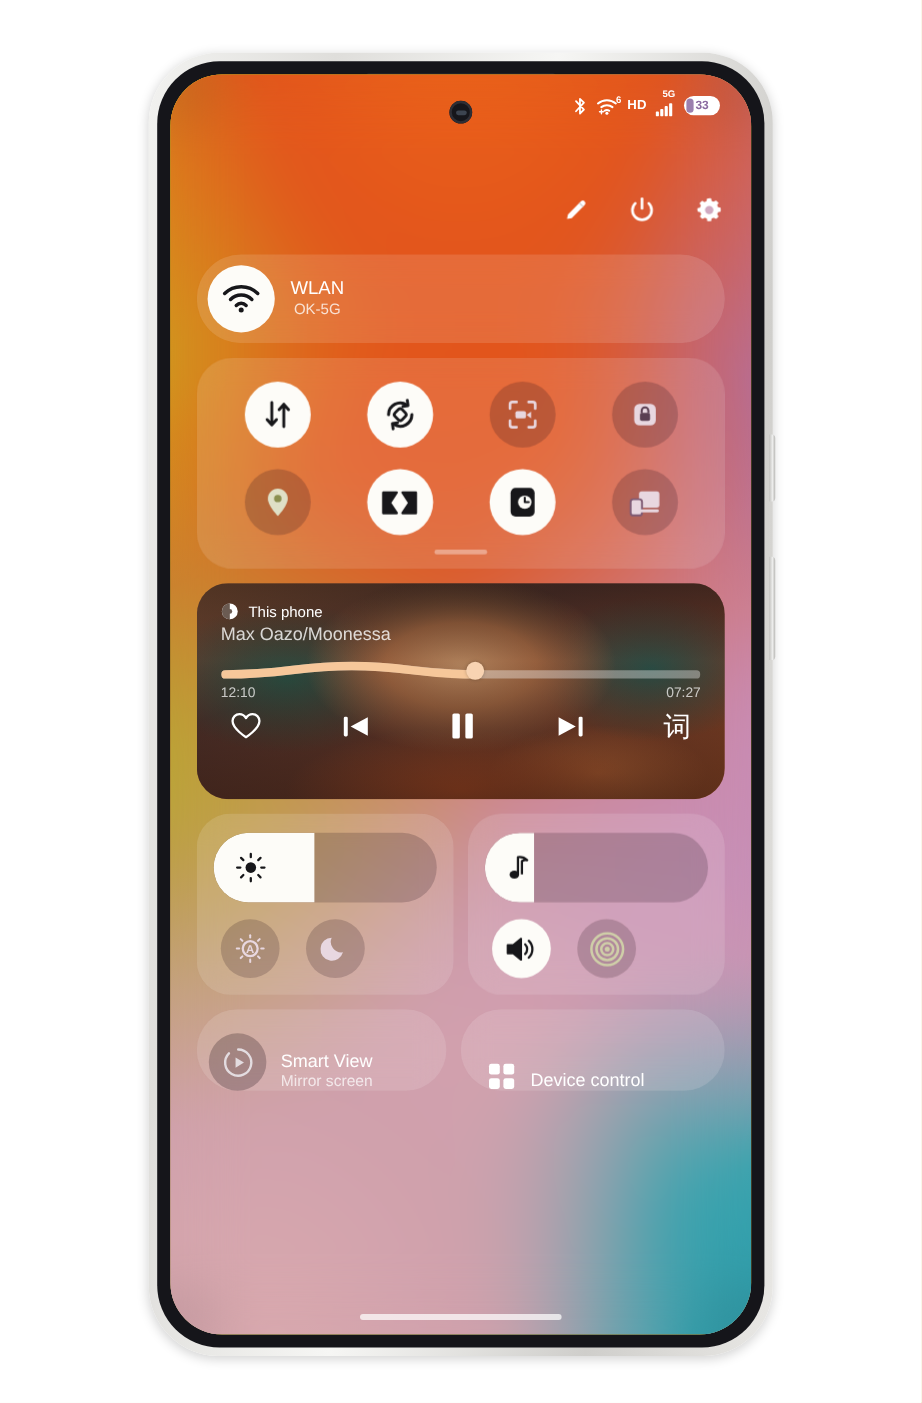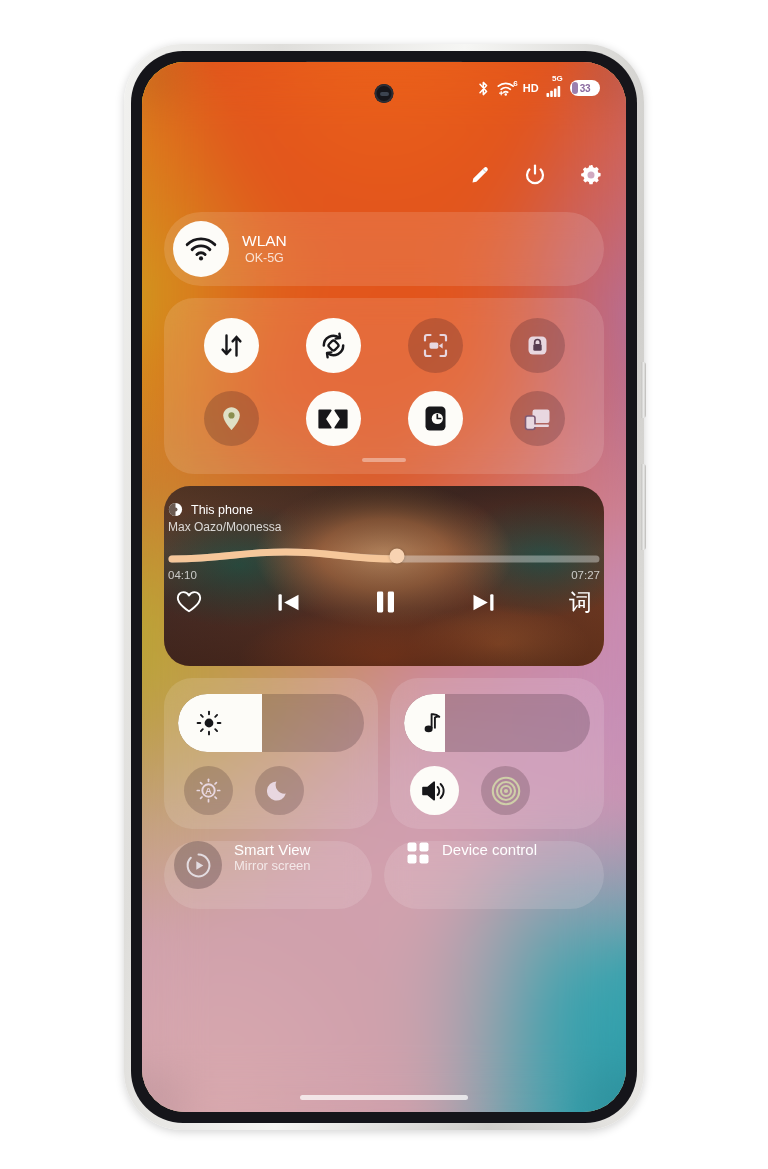--- a/index.html
+++ b/index.html
@@ -209,30 +209,30 @@
       radial-gradient(34% 48% at 17% 44%, #2f5c4e 0%, rgba(47,92,78,0) 72%),
       radial-gradient(30% 45% at 86% 40%, #2f5d54 0%, rgba(47,93,84,0) 74%),
       radial-gradient(46% 40% at 50% 96%, #c8562a 0%, rgba(200,86,42,0) 72%),
       radial-gradient(28% 30% at 76% 88%, #d9743d 0%, rgba(217,116,61,0) 74%),
       linear-gradient(160deg,#8c5a3c 0%, #5e3a33 34%, #7b4230 62%, #b4572c 100%);
   }
   .media-scrim {
     position: absolute; inset: 0;
     background: linear-gradient(180deg, rgba(22,14,10,.50) 0%, rgba(22,14,10,.22) 36%, rgba(22,14,10,.40) 72%, rgba(22,14,10,.55) 100%);
   }
-  .media-body { position: relative; padding: 16px 4px 0; height: 100%; }
+  .media-body { position: relative; padding: 16px 20px 0; height: 100%; }
   .media-src { display: flex; align-items: center; gap: 8px; }
   .media-src-label { color: #fff; font-size: 12.5px; }
   .media-title {
     color: #fff; font-size: 17px; line-height: 1.2;
     margin-top: 16px;
     white-space: nowrap; overflow: hidden;
   }
   .media-artist {
-    color: rgba(255,255,255,.80); font-size: 12px;
+    color: rgba(255,255,255,.80); font-size: 15px;
     margin-top: 3px;
   }
 
   .prog-wrap { position: relative; margin-top: 14px; height: 16px; }
   .prog-svg { position: absolute; left: 0; top: 0; width: 100%; height: 16px; }
   .prog-knob {
     position: absolute; top: 50%;
     width: 15px; height: 15px; border-radius: 50%;
     background: #f8d3b2;
     transform: translate(-50%,-50%);
@@ -294,21 +294,21 @@
   .sub-btn.on  { background: #fdfcf8; }
 
   
   .bottom-row { display: flex; gap: 12px; }
   .bottom-tile {
     flex: 1; height: 68px;
     border-radius: 34px;
     background: rgba(255,255,255,.13);
     backdrop-filter: blur(12px);
     -webkit-backdrop-filter: blur(12px);
-    display: flex; align-items: flex-start;
+    display: flex; align-items: flex-end;
     gap: 12px;
     cursor: pointer;
   }
   .bottom-tile.left  { padding-left: 10px; }
   .bottom-tile.right { padding-left: 22px; }
   .dark-circ {
     width: 48px; height: 48px; min-width: 48px;
     border-radius: 50%;
     background: rgba(30,15,25,.26);
     display: flex; align-items: center; justify-content: center;
@@ -521,21 +521,21 @@
 
               <div class="prog-wrap">
                 <svg class="prog-svg" viewBox="0 0 440 16" preserveAspectRatio="none">
                   <path d="M4 11 C 60 11, 70 4, 120 4 C 170 4, 180 11, 240 11 L436 11" fill="none" stroke="rgba(255,255,255,.36)" stroke-width="7" stroke-linecap="round"></path>
                   <path d="M4 11 C 60 11, 70 4, 120 4 C 170 4, 180 11, 233 11" fill="none" stroke="#f6c79a" stroke-width="7" stroke-linecap="round"></path>
                 </svg>
                 <span class="prog-knob" style="left:53%;"></span>
               </div>
 
               <div class="times">
-                <span>04:10</span>
+                <span>12:10</span>
                 <span>07:27</span>
               </div>
 
               <div class="media-ctrls">
                 <span>
                   <svg width="26" height="24" viewBox="0 0 26 24">
                     <path d="M13 21.3 C13 21.3 1.8 14.3 1.8 7.9 C1.8 4.5 4.4 2.1 7.5 2.1 C9.8 2.1 11.9 3.5 13 5.4 C14.1 3.5 16.2 2.1 18.5 2.1 C21.6 2.1 24.2 4.5 24.2 7.9 C24.2 14.3 13 21.3 13 21.3 Z" fill="none" stroke="#fff" stroke-width="1.9" stroke-linejoin="round"></path>
                   </svg>
                 </span>
                 <span>

